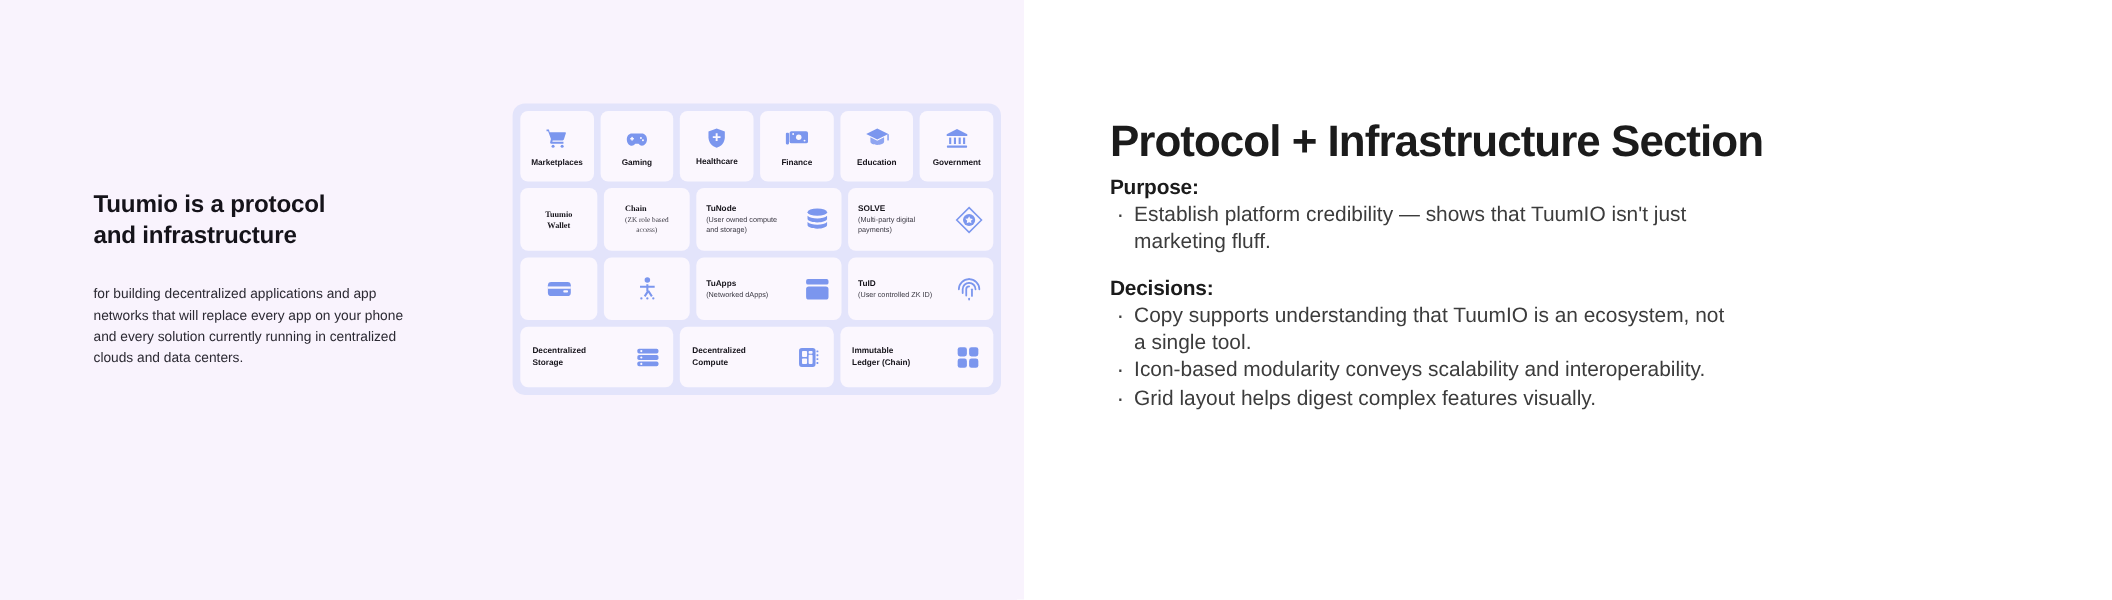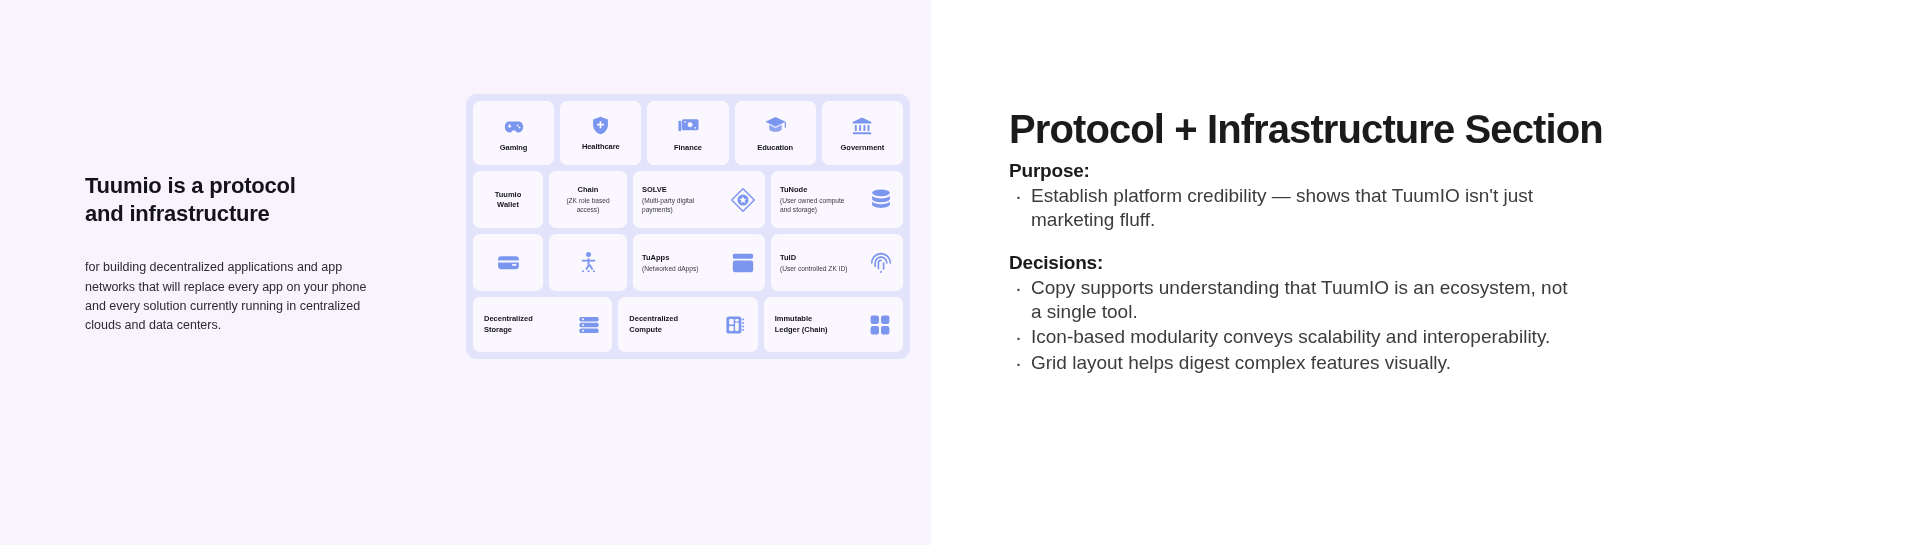--- a/index.html
+++ b/index.html
@@ -104,21 +104,21 @@
     box-sizing: border-box;
   }
   .cell-sm   { flex: 0 0 70px; }
   .cell-md   { flex: 0 0 78px; }
   .cell-lg   { flex: 1 1 0; }
 
   .cell-center { justify-content: center; }
   .cell-between { justify-content: space-between; }
 
   .txt-block { display: flex; flex-direction: column; }
-  .txt-center { text-align: center; align-items: center; }
+  .txt-center { text-align: center; align-items: flex-start; font-family: Liberation Serif, serif; }
   .cell-name {
     font-size: 7.5px;
     font-weight: bold;
     color: #15131a;
     line-height: 1.35;
     white-space: pre-line;
   }
   .cell-desc {
     font-size: 6.6px;
     color: #3a3842;
@@ -207,20 +207,30 @@
     <div class="slide-copy">
       <h1 class="slide-title">Tuumio is a protocol
 and infrastructure</h1>
       <p class="slide-sub">for building decentralized applications and app networks that will replace every app on your phone and every solution currently running in centralized clouds and data centers.</p>
     </div>
 
     <div class="grid-wrap">
 
       <div class="grid-row row-top">
 
+        <div class="cell">
+          <span class="icon-holder">
+            <svg width="22" height="22" viewBox="0 0 24 24" fill="#7b96ee">
+              <path d="M2 3h2.4l.7 2.6h15.3c.6 0 1 .6.8 1.2l-2 6.2c-.2.5-.6.8-1.1.8H8.1l-.3 1.4h11v1.8H6.6c-.7 0-1.2-.6-1-1.3l.8-3.4L3.6 4.8H2V3z"></path>
+              <circle cx="8.5" cy="19.6" r="1.5"></circle>
+                <circle cx="17.5" cy="19.6" r="1.5"></circle>
+            </svg>
+          </span>
+          <span class="cell-label-top">Marketplaces</span>
+        </div>
 
         <div class="cell">
           <span class="icon-holder">
             <svg width="22" height="22" viewBox="0 0 24 24" fill="#7b96ee">
               <path d="M7 7h10c2.8 0 5 2.6 5 5.8S19.8 19 17 19c-1.4 0-2.2-.7-2.9-1.4l-.5-.6h-3.2l-.5.6C9.2 18.3 8.4 19 7 19c-2.8 0-5-2.6-5-6.2S4.2 7 7 7z"></path>
               <rect x="5.2" y="11.4" width="4" height="1.5" rx=".7" fill="#fbf7fe"></rect>
               <rect x="6.45" y="10.15" width="1.5" height="4" rx=".7" fill="#fbf7fe"></rect>
               <circle cx="16" cy="11.4" r="1" fill="#fbf7fe"></circle>
               <circle cx="18" cy="13.6" r="1" fill="#fbf7fe"></circle>
             </svg>
@@ -290,44 +300,44 @@
         <div class="cell cell-md cell-center">
           <div class="txt-block txt-center">
             <span class="cell-name">Chain</span>
             <span class="cell-desc">(ZK role based
 access)</span>
           </div>
         </div>
 
         <div class="cell cell-lg cell-between">
           <div class="txt-block">
+            <span class="cell-name">TuNode</span>
+            <span class="cell-desc">(User owned compute
+and storage)</span>
+          </div>
+          <span class="icon-holder">
+            <svg width="26" height="26" viewBox="0 0 24 24" fill="#7b96ee">
+              <ellipse cx="12" cy="5.4" rx="8.2" ry="3.1"></ellipse>
+              <path d="M3.8 8.4v2.6c0 1.7 3.7 3.1 8.2 3.1s8.2-1.4 8.2-3.1V8.4c-1.5 1.5-4.7 2.3-8.2 2.3s-6.7-.8-8.2-2.3z"></path>
+              <path d="M3.8 13.6v2.6c0 1.7 3.7 3.1 8.2 3.1s8.2-1.4 8.2-3.1v-2.6c-1.5 1.5-4.7 2.3-8.2 2.3s-6.7-.8-8.2-2.3z"></path>
+            </svg>
+          </span>
+        </div>
+
+        <div class="cell cell-lg cell-between">
+          <div class="txt-block">
             <span class="cell-name">SOLVE</span>
             <span class="cell-desc">(Multi-party digital
 payments)</span>
           </div>
           <span class="icon-holder">
             <svg width="26" height="26" viewBox="0 0 24 24" fill="none">
               <path d="M12 1.6l10.4 10.4L12 22.4 1.6 12 12 1.6z" fill="#fbf7fe" stroke="#7b96ee" stroke-width="1.3"></path>
               <circle cx="12" cy="12" r="5.1" fill="#7b96ee"></circle>
               <path d="M12 8.8l1 2 2.2.3-1.6 1.5.4 2.2-2-1-2 1 .4-2.2L8.8 11l2.2-.3 1-1.9z" fill="#fbf7fe"></path>
-            </svg>
-          </span>
-        </div>
-
-        <div class="cell cell-lg cell-between">
-          <div class="txt-block">
-            <span class="cell-name">TuNode</span>
-            <span class="cell-desc">(User owned compute
-and storage)</span>
-          </div>
-          <span class="icon-holder">
-            <svg width="26" height="26" viewBox="0 0 24 24" fill="#7b96ee">
-              <ellipse cx="12" cy="5.4" rx="8.2" ry="3.1"></ellipse>
-              <path d="M3.8 8.4v2.6c0 1.7 3.7 3.1 8.2 3.1s8.2-1.4 8.2-3.1V8.4c-1.5 1.5-4.7 2.3-8.2 2.3s-6.7-.8-8.2-2.3z"></path>
-              <path d="M3.8 13.6v2.6c0 1.7 3.7 3.1 8.2 3.1s8.2-1.4 8.2-3.1v-2.6c-1.5 1.5-4.7 2.3-8.2 2.3s-6.7-.8-8.2-2.3z"></path>
             </svg>
           </span>
         </div>
 
       </div>
 
       <div class="grid-row row-mid">
 
         <div class="cell cell-sm cell-center">
           <span class="icon-holder">

